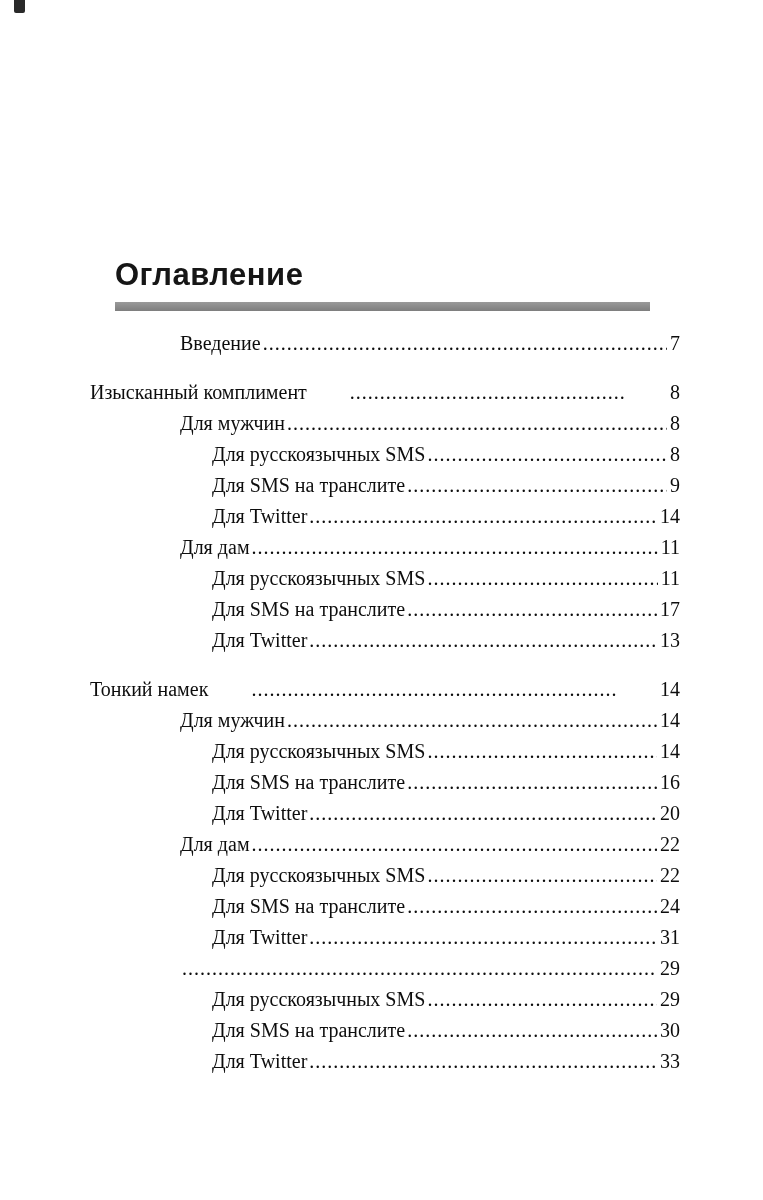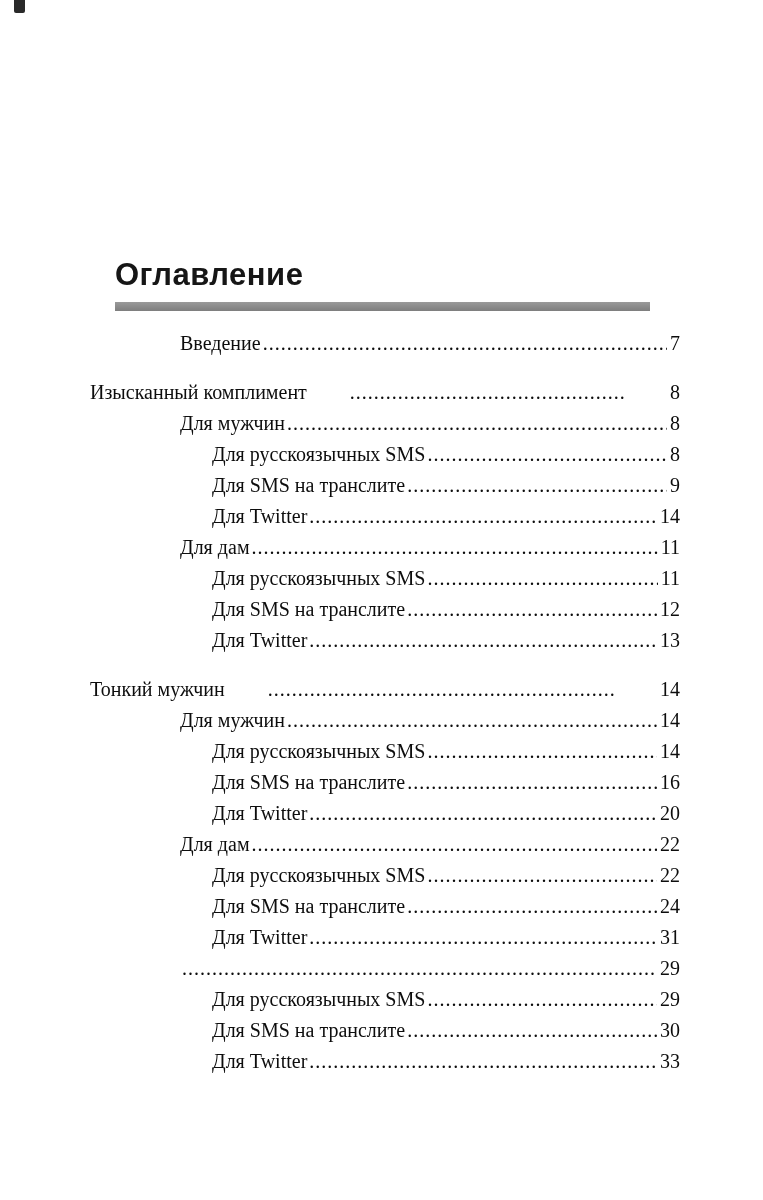--- a/index.html
+++ b/index.html
@@ -125,29 +125,29 @@
           <span class="toc-page">11</span>
         </div>
         <div class="toc-row level-2">
           <span class="toc-label">Для русскоязычных SMS</span>
           <span class="leader" aria-hidden="true">........................................................................................................................................................................................................</span>
           <span class="toc-page">11</span>
         </div>
         <div class="toc-row level-2">
           <span class="toc-label">Для SMS на транслите</span>
           <span class="leader" aria-hidden="true">........................................................................................................................................................................................................</span>
-          <span class="toc-page">12</span>
+          <span class="toc-page">17</span>
         </div>
         <div class="toc-row level-2">
           <span class="toc-label">Для Twitter</span>
           <span class="leader" aria-hidden="true">........................................................................................................................................................................................................</span>
           <span class="toc-page">13</span>
         </div>
         <div class="toc-row level-0 gap">
-          <span class="toc-label">Тонкий мужчин</span>
+          <span class="toc-label">Тонкий намек</span>
           <span class="leader" aria-hidden="true">........................................................................................................................................................................................................</span>
           <span class="toc-page">14</span>
         </div>
         <div class="toc-row level-1">
           <span class="toc-label">Для мужчин</span>
           <span class="leader" aria-hidden="true">........................................................................................................................................................................................................</span>
           <span class="toc-page">14</span>
         </div>
         <div class="toc-row level-2">
           <span class="toc-label">Для русскоязычных SMS</span>

